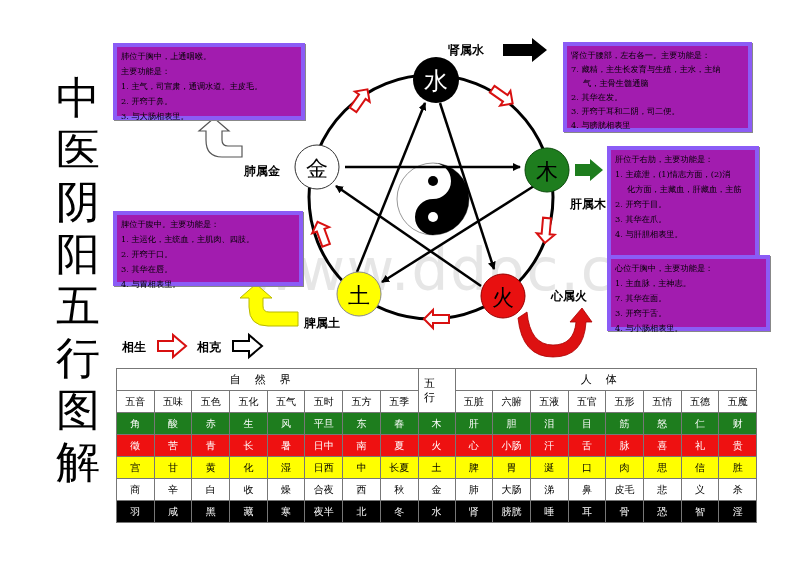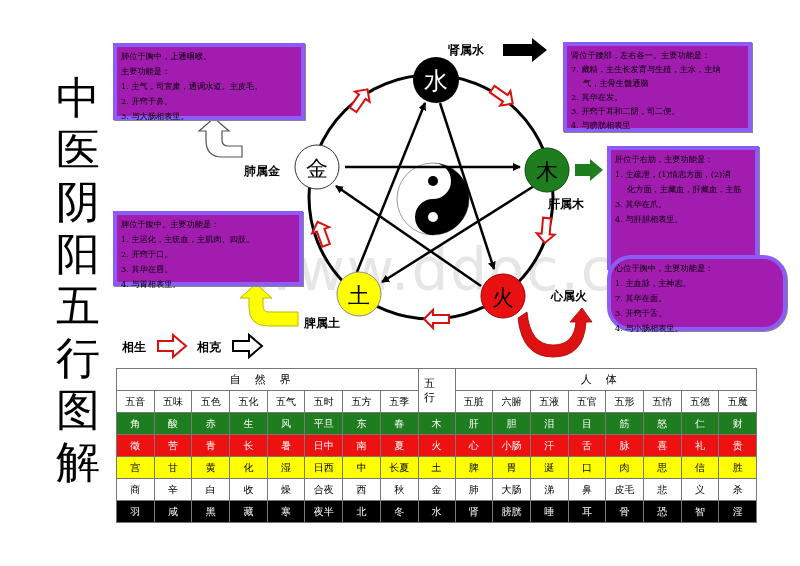--- a/index.html
+++ b/index.html
@@ -106,21 +106,21 @@
 
   <path d="M298,326 L268,326 Q249,326 249,307 L249,298 L240,298 L256,284 L272,298 L263,298 L263,306 Q263,312 269,312 L298,312 z" fill="#ffff00" stroke="#b8b800" stroke-width="1"></path>
 
   <path d="M527,312 Q530,345 553,345 Q574,345 576,322 L570,322 L582,308 L592,322 L586,322 Q584,357 553,357 Q522,357 518,318 z" fill="#dd1111" stroke="#a00" stroke-width="0.8"></path>
 
   <path d="M158,341 L173,341 L173,335 L186,346 L173,357 L173,351 L158,351 z" fill="#fff" stroke="#d81010" stroke-width="2"></path>
   <path d="M233,341 L249,341 L249,335 L262,346 L249,357 L249,351 L233,351 z" fill="#fff" stroke="#000" stroke-width="2"></path>
 </svg>
 
 <div class="organ-label" style="left:448px;top:42px;text-align:center;">肾属水</div>
-<div class="organ-label" style="left:548px;top:196px;font-family:Liberation Mono, monospace;">肝属木</div>
+<div class="organ-label" style="left:570px;top:196px;font-family:Liberation Mono, monospace;">肝属木</div>
 <div class="organ-label" style="left:551px;top:288px;">心属火</div>
 <div class="organ-label" style="left:304px;top:315px;">脾属土</div>
 <div class="organ-label" style="left:244px;top:147px;margin-top:16px;">肺属金</div>
 
 <div class="legend-label" style="left:122px;top:339px;">相生</div>
 <div class="legend-label" style="left:197px;top:339px;">相克</div>
 
 <div class="info" style="left:113px;top:43px;width:192px;height:77px;">
   <div>肺位于胸中，上通咽喉。</div>
   <div>主要功能是：</div>
@@ -135,25 +135,26 @@
   <div class="indent">气，主骨生髓通脑</div>
   <div>2. 其华在发。</div>
   <div>3.  开窍于耳和二阴，司二便。</div>
   <div>4.  与膀胱相表里</div>
 </div>
 
 <div class="info" style="left:607px;top:146px;width:152px;height:124px;line-height:15px;">
   <div>肝位于右肋，主要功能是：</div>
   <div>1.  主疏泄，(1)情志方面，(2)消</div>
   <div class="indent">化方面，主藏血，肝藏血，主筋</div>
+  <div>2.  开窍于目。</div>
   <div>3.  其华在爪。</div>
   <div>4.  与肝胆相表里。</div>
 </div>
 
-<div class="info" style="left:607px;top:255px;width:180px;height:76px;border-radius:24px;">
+<div class="info" style="left:607px;top:255px;width:163px;height:76px;">
   <div>心位于胸中，主要功能是：</div>
   <div>1. 主血脉，主神志。</div>
   <div>7. 其华在面。</div>
   <div>3. 开窍于舌。</div>
   <div>4. 与小肠相表里。</div>
 </div>
 
 <div class="info" style="left:113px;top:211px;width:190px;height:75px;">
   <div>脾位于腹中。主要功能是：</div>
   <div>1. 主运化，主统血，主肌肉、四肢。</div>

